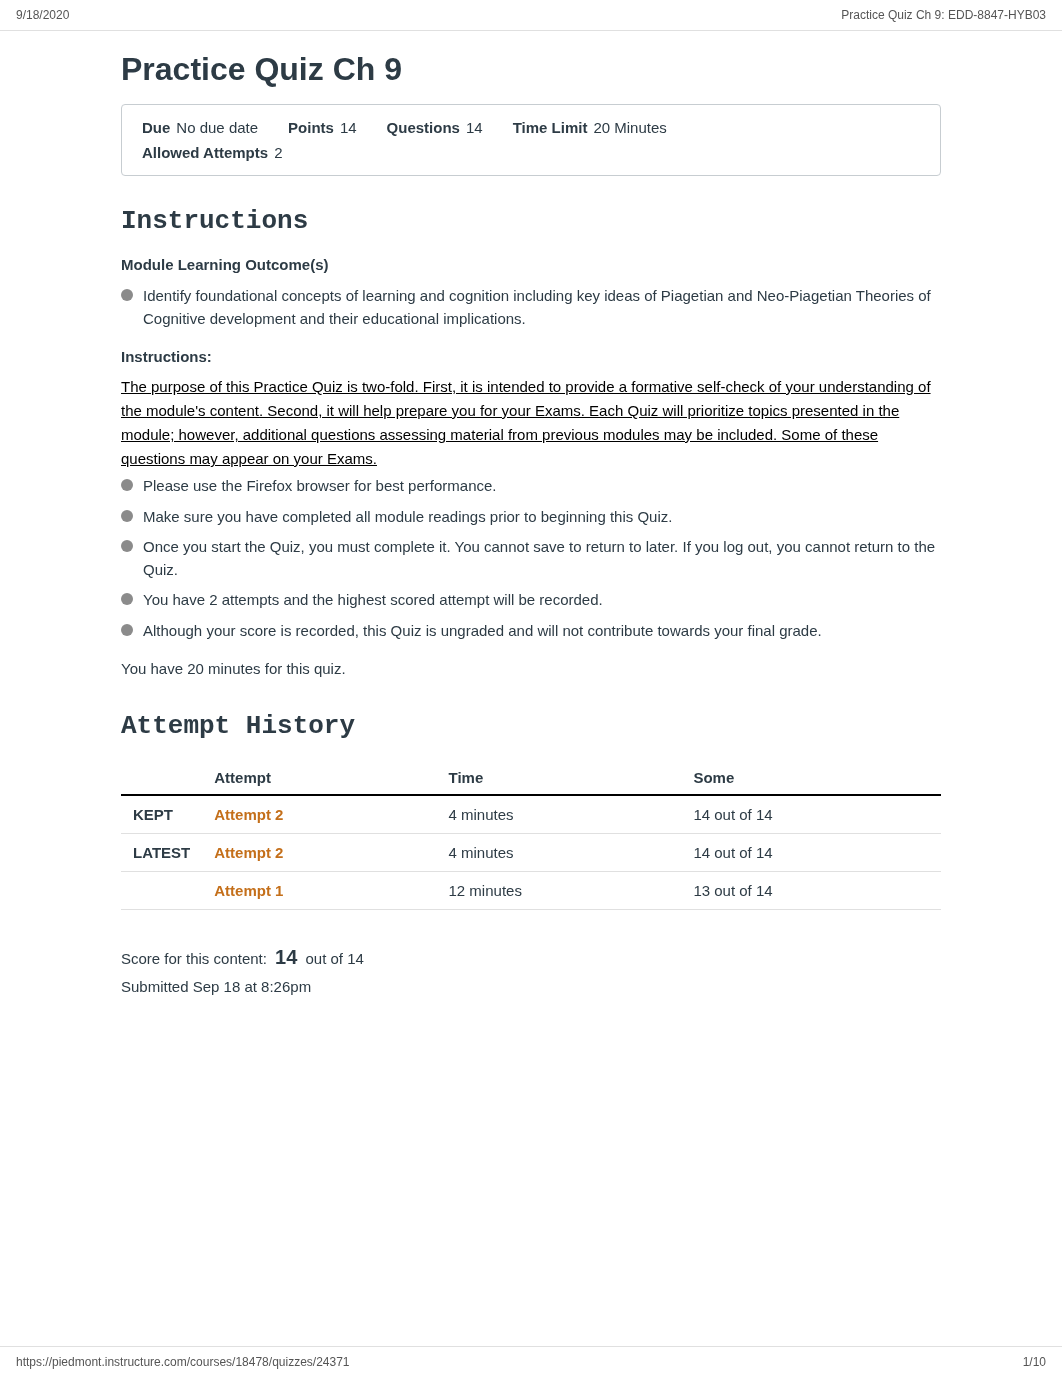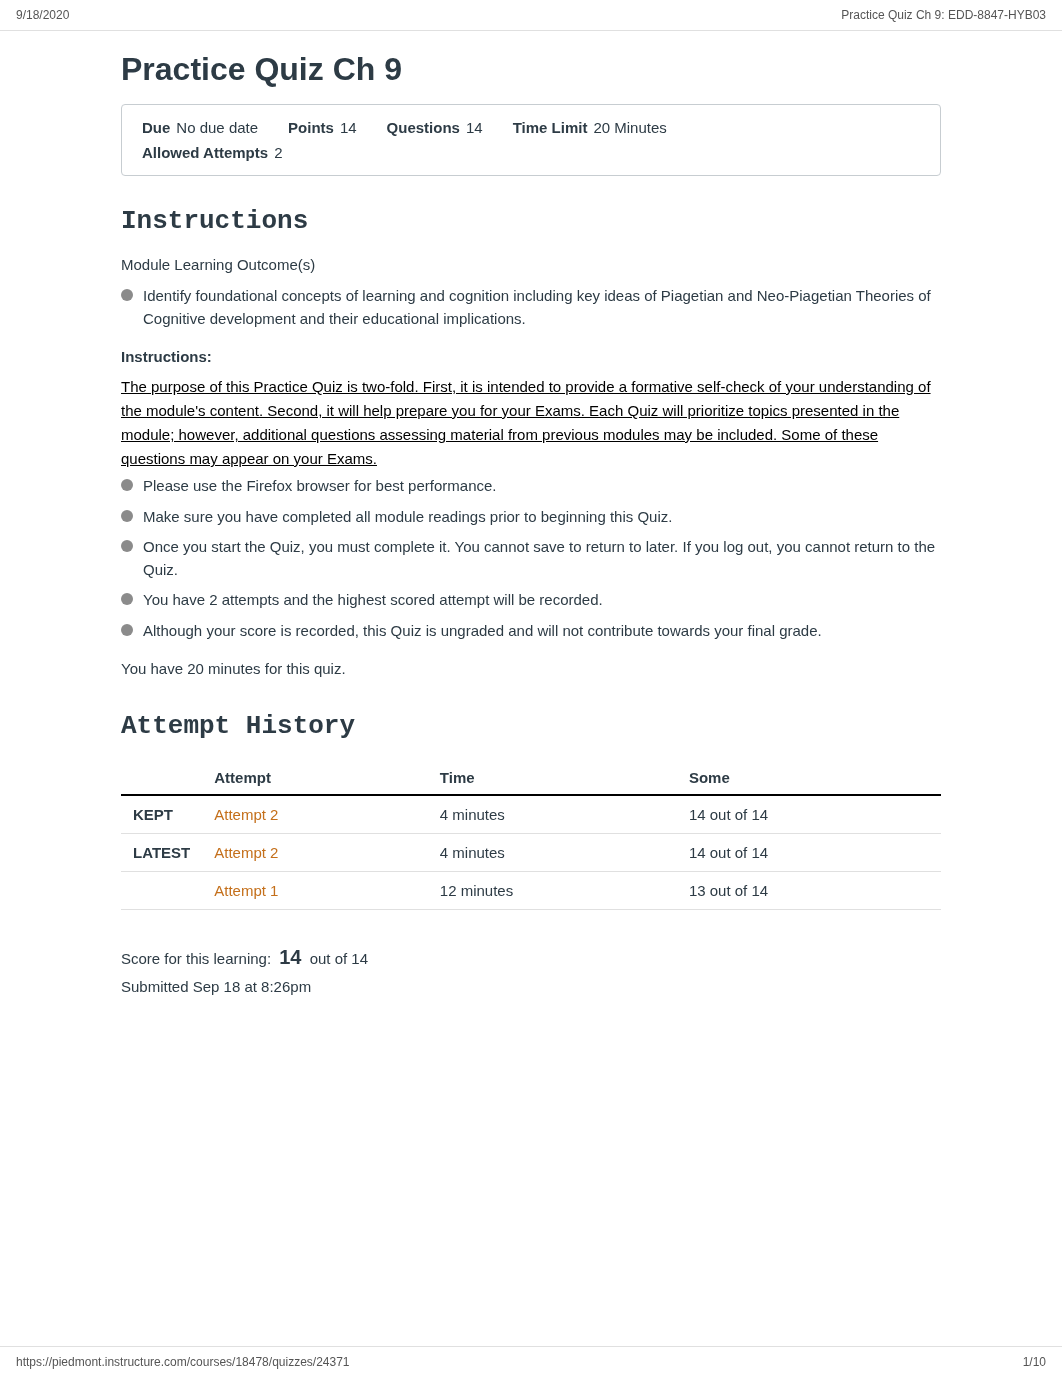--- a/index.html
+++ b/index.html
@@ -56,21 +56,21 @@
 
     .section-title {
       font-size: 26px;
       font-weight: bold;
       margin-bottom: 20px;
       color: #2d3b45;
       font-family: Liberation Mono, monospace;
     }
 
     .module-outcome-label {
-      font-weight: normal;
+      font-weight: bold;
       margin-bottom: 12px;
       font-size: 15px;
     }
 
     .bullet-item {
       display: flex;
       align-items: flex-start;
       gap: 10px;
       margin-bottom: 8px;
       line-height: 1.5;
@@ -134,21 +134,21 @@
       vertical-align: middle;
     }
 
     .attempt-table tr:last-child td {
       border-bottom: 1px solid #e0e0e0;
     }
 
     .attempt-link {
       color: #c46f1a;
       text-decoration: none;
-      font-weight: normal;
+      font-weight: bold;
     }
 
     .label-col {
       font-weight: bold;
       font-size: 14px;
       color: #2d3b45;
       width: 80px;
     }
 
     .score-summary {
@@ -290,21 +290,21 @@
             <a class="attempt-link" href="#">Attempt 1</a>
           </td>
           <td>12 minutes</td>
           <td>13 out of 14</td>
         </tr>
       </tbody>
     </table>
 
     <div class="score-summary">
       <div>
-        <span>Score for this learning:</span>
+        <span>Score for this content:</span>
         <span class="big-score" style="margin: 0 4px;">14</span>
         <span>out of 14</span>
       </div>
       <div>Submitted Sep 18 at 8:26pm</div>
     </div>
   </div>
 
 </div>
 
 <div class="footer-bar">

